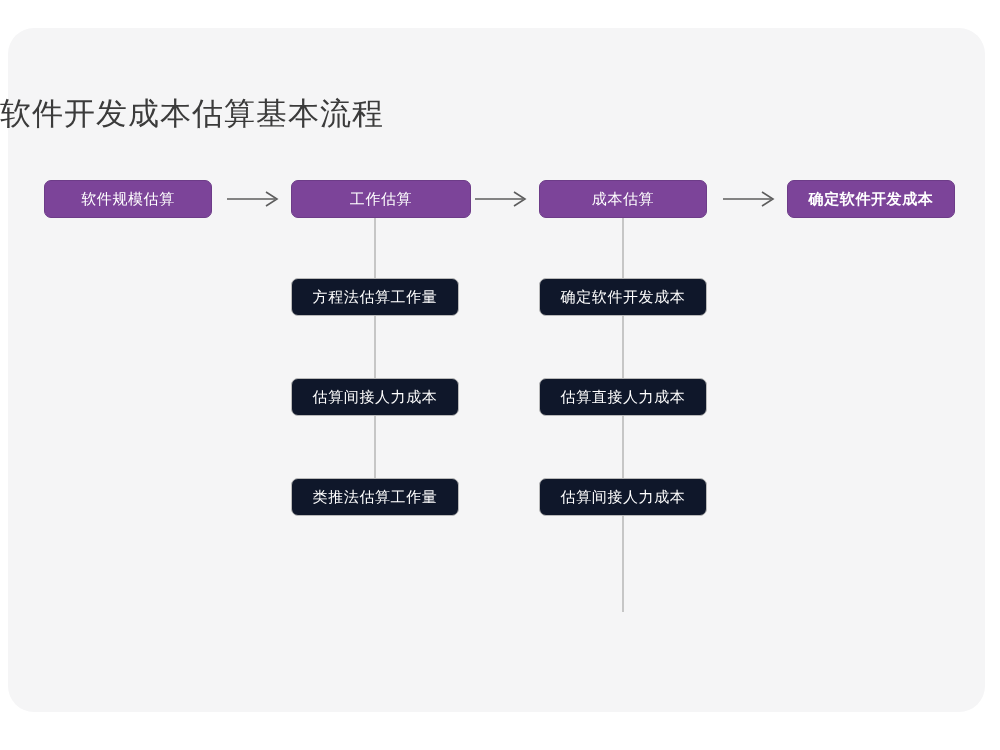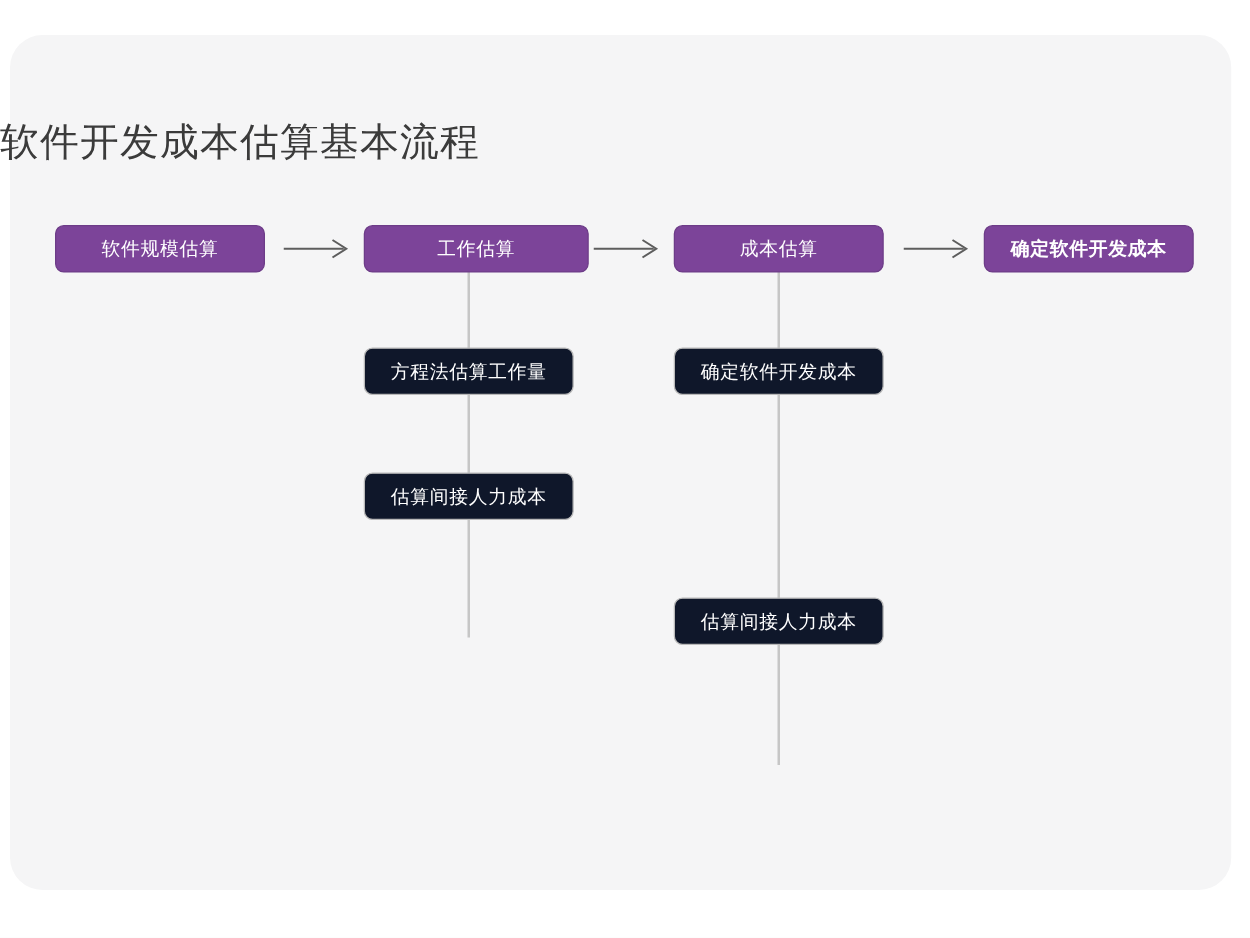--- a/index.html
+++ b/index.html
@@ -135,21 +135,27 @@
   <div class="node primary" style="left:787px; top:180px; width:168px;font-weight:bold;">
     <span>确定软件开发成本</span>
   </div>
 
   <div class="node sub" style="left:291px; top:278px; width:168px;">
     <span>方程法估算工作量</span>
   </div>
   <div class="node sub" style="left:291px; top:378px; width:168px;">
     <span>估算间接人力成本</span>
   </div>
+  <div class="node sub" style="left:291px; top:478px; width:168px;">
+    <span>类推法估算工作量</span>
+  </div>
 
   <div class="node sub" style="left:539px; top:278px; width:168px;">
     <span>确定软件开发成本</span>
+  </div>
+  <div class="node sub" style="left:539px; top:378px; width:168px;">
+    <span>估算直接人力成本</span>
   </div>
   <div class="node sub" style="left:539px; top:478px; width:168px;">
     <span>估算间接人力成本</span>
   </div>
 
 </div>
 
 </body></html>

